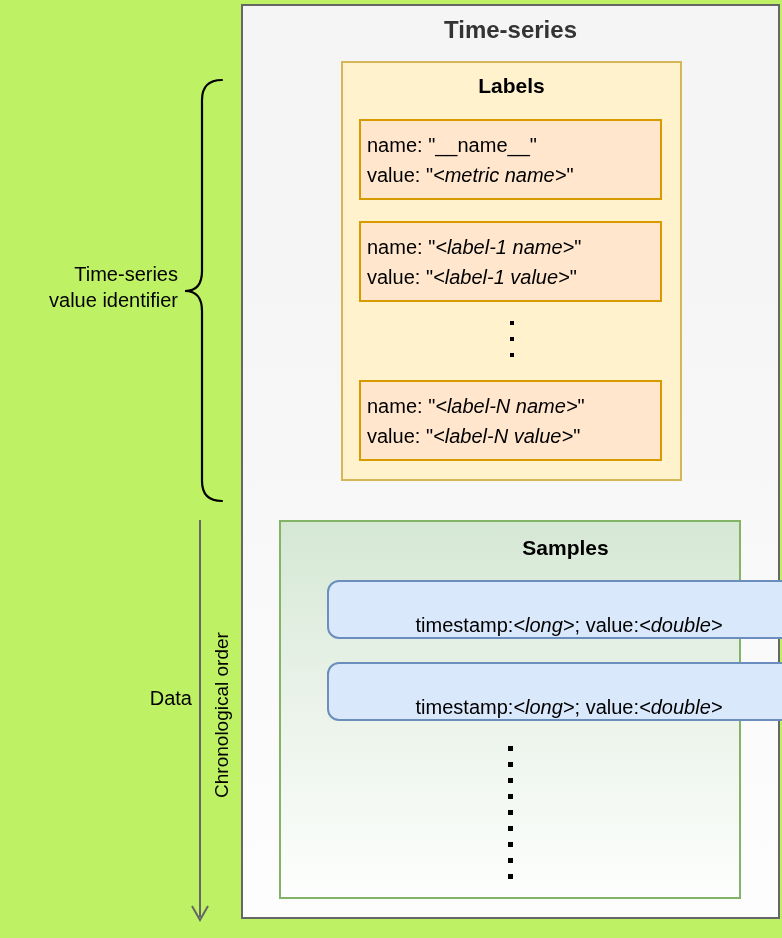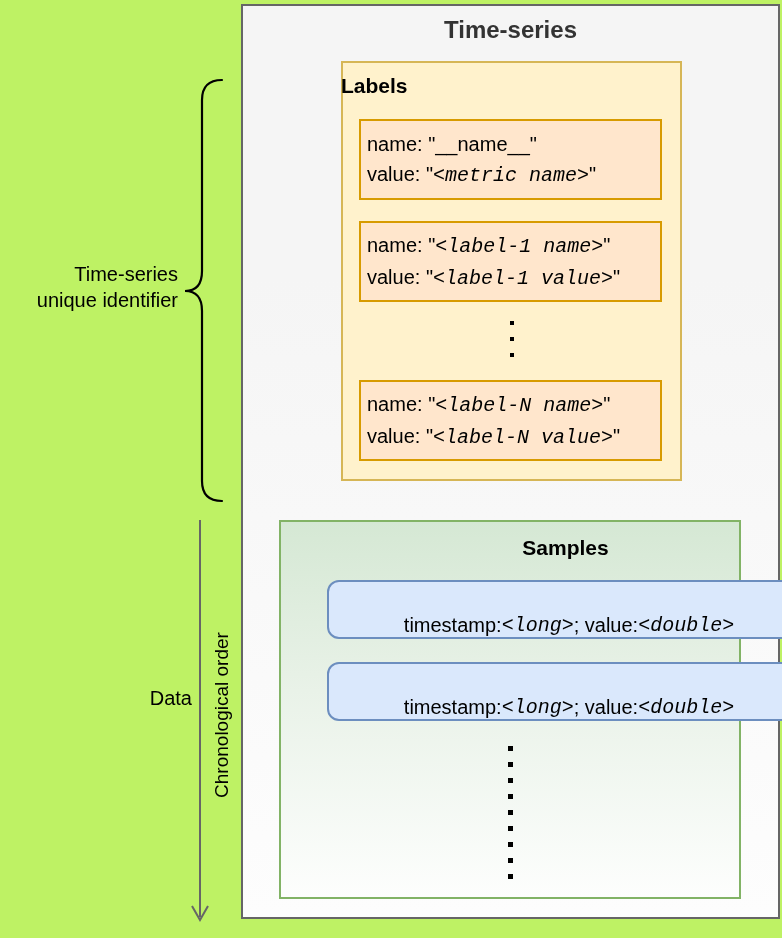--- a/index.html
+++ b/index.html
@@ -25,21 +25,21 @@
     text-align: center; font-size: 24px; font-weight: bold; color: #333333;
   }
 
   
   .labels-box {
     left: 341px; top: 61px; width: 341px; height: 420px;
     background: #fff2cc; border: 2px solid #d6b656;
   }
   .labels-title {
     left: 341px; top: 74px; width: 341px;
-    font-size: 21px; font-weight: bold;
+    text-align: center; font-size: 21px; font-weight: bold;
   }
   .label-item {
     left: 359px; width: 303px; height: 81px;
     background: #ffe6cc; border: 2px solid #d79b00;
     display: flex; flex-direction: column; justify-content: center;
     padding-left: 6px; font-size: 20px; line-height: 30px;
   }
   .label-item-1 { top: 119px; }
   .label-item-2 { top: 221px; }
   .label-item-3 { top: 380px; }
@@ -57,21 +57,21 @@
   .sample-row {
     left: 299px; width: 484px; height: 59px;
     background: #dae8fc; border: 2px solid #6c8ebf; border-radius: 12px;
     display: flex; align-items: flex-end; justify-content: center;
     font-size: 20px;
     margin-left: 28px;
   }
   .sample-row-1 { top: 580px; }
   .sample-row-2 { top: 662px; }
 
-  .it { font-style: italic; font-family: Liberation Mono, monospace; }
+  .it { font-style: italic; }
 
   
   .dots-col { display: flex; flex-direction: column; align-items: center; }
   .labels-dots { left: 341px; top: 321px; width: 341px; gap: 12px; }
   .samples-dots { left: 279px; top: 746px; width: 462px; gap: 11px; }
   .dot { background: #000000; }
   .labels-dots .dot { width: 4px; height: 4px; }
   .samples-dots .dot { width: 5px; height: 5px; }
 
   
@@ -150,21 +150,21 @@
       <div class="dot"></div>
       <div class="dot"></div>
     </div>
 
   <svg class="abs brace-svg" width="50" height="434" viewBox="0 0 50 434">
     <path d="M42 7 Q22 7 22 27 L22 198 Q22 218 5 218 Q22 218 22 238 L22 408 Q22 428 42 428" fill="none" stroke="#000000" stroke-width="2.2" stroke-linecap="round"></path>
   </svg>
 
   <div class="abs identifier-label">
     <div>Time-series</div>
-    <div>unique identifier</div>
+    <div>value identifier</div>
   </div>
 
   <div class="abs data-label">Data</div>
 
   <div class="abs chrono-label">Chronological order</div>
 
   <svg class="abs arrow-svg" width="26" height="410" viewBox="0 0 26 410">
     <line x1="12" y1="4" x2="12" y2="401" stroke="#666666" stroke-width="2"></line>
     <path d="M4 390 L12 404 L20 390" fill="none" stroke="#666666" stroke-width="2"></path>
   </svg>

